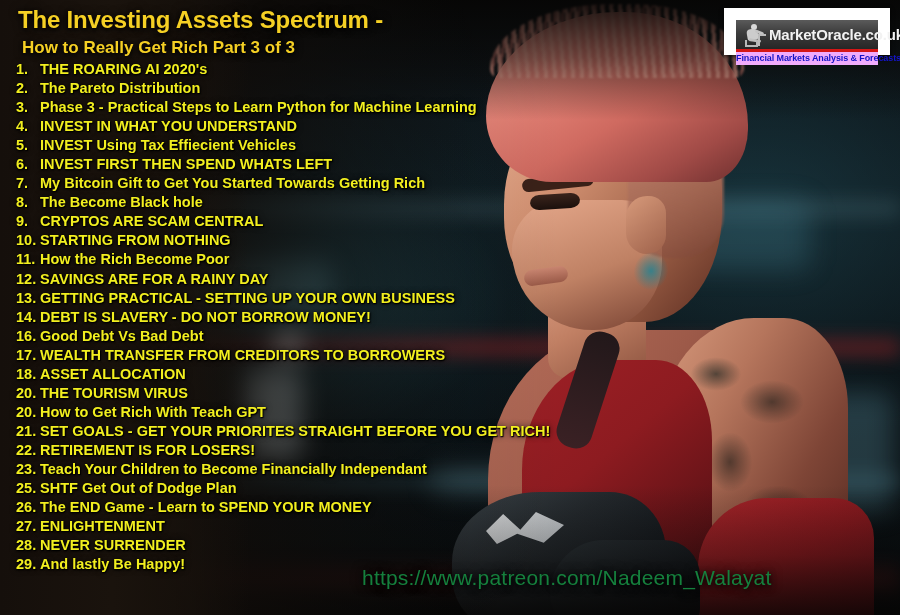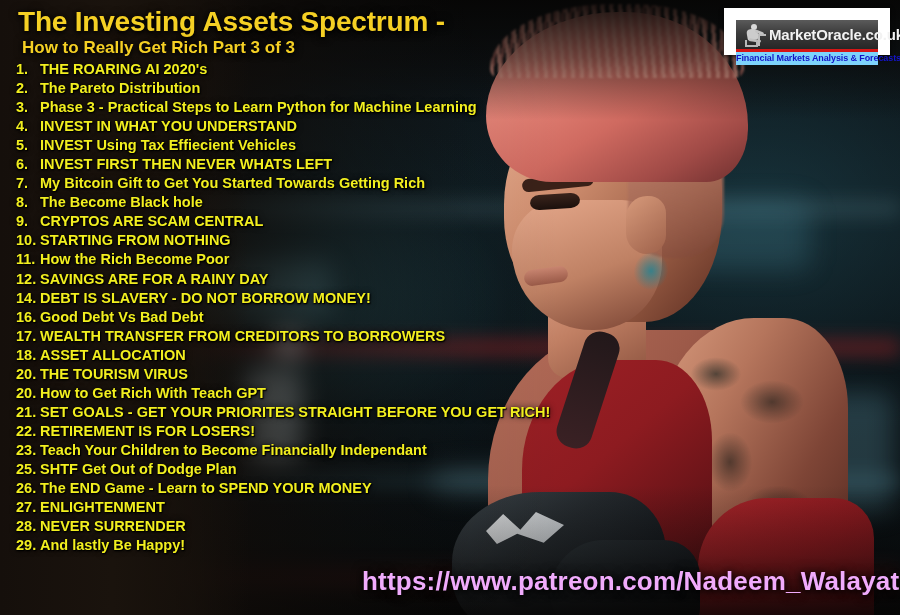--- a/index.html
+++ b/index.html
@@ -170,21 +170,21 @@
   .left-wash {
     position:absolute; left:0; top:0; width:250px; height:615px;
     background:linear-gradient(90deg, #150f0b 0%, #1a130d 45%, rgba(26,19,13,0.55) 78%, rgba(26,19,13,0) 100%);
   }
 
   
   .content { position:absolute; inset:0; }
 
   .title {
     position:absolute; left:18px; top:6px;
-    font-size:28px; font-weight:bold; color:#f5d024;
+    font-size:24px; font-weight:bold; color:#f5d024;
     letter-spacing:-0.2px; white-space:nowrap;
     text-shadow:0 2px 4px rgba(0,0,0,0.95), 0 0 10px rgba(0,0,0,0.85);
   }
   .subtitle {
     position:absolute; left:22px; top:38px;
     font-size:17px; font-weight:bold; color:#f5d024;
     white-space:nowrap;
     text-shadow:0 2px 4px rgba(0,0,0,0.95), 0 0 8px rgba(0,0,0,0.85);
   }
 
@@ -194,21 +194,21 @@
   }
   ol.list li {
     font-size:14.5px; font-weight:bold; color:#f2ef1f;
     line-height:19.05px; white-space:nowrap;
     text-shadow:0 1px 2px rgba(0,0,0,0.98), 0 0 6px rgba(0,0,0,0.92), 1px 1px 1px rgba(0,0,0,0.9);
   }
   ol.list li .num { display:inline-block; min-width:24px; }
 
   .url {
     position:absolute; left:362px; top:566px;
-    font-size:26px; font-weight:bold; color:#f0abfc;
+    font-size:21px; font-weight:normal; color:#15803d;
     white-space:nowrap; letter-spacing:0.2px;
     text-shadow:0 2px 6px rgba(0,0,0,0.95), 0 0 12px rgba(0,0,0,0.8);
   }
 
   
   .logo {
     position:absolute; left:724px; top:8px; width:166px; height:47px;
     background:#ffffff; padding:12px;
     box-shadow:0 1px 4px rgba(0,0,0,0.8);
   }
@@ -225,21 +225,21 @@
   .logo-mark .fig-arm  { position:absolute; left:17px; top:10px; width:9px;  height:3px;  background:#c4c4c4; transform:rotate(22deg); border-radius:2px; }
   .logo-mark .fig-leg  { position:absolute; left:11px; top:18px; width:12px; height:3px;  background:#c0c0c0; transform:rotate(8deg); border-radius:2px; }
   .logo-mark .fig-stool{ position:absolute; left:7px;  top:19px; width:13px; height:7px;  border-left:2px solid #b8b8b8; border-right:2px solid #b8b8b8; border-bottom:2px solid #b8b8b8; }
   .logo-mark .fig-desk { position:absolute; left:20px; top:13px; width:8px;  height:12px; border-left:2px solid #bdbdbd; border-top:2px solid #bdbdbd; }
   .logo-name {
     font-size:15px; font-weight:bold; color:#f2f2f2;
     letter-spacing:-0.2px; white-space:nowrap; margin-left:1px;
   }
   .logo-rule { height:3px; background:#d51616; }
   .logo-tag {
-    height:13px; background:#7dd3fc; color:#1414c8;
+    height:13px; background:#f0abfc; color:#1414c8;
     font-size:9px; font-weight:bold; text-align:center;
     line-height:13px; white-space:nowrap; letter-spacing:-0.1px;
   }
 </style>
 </head>
 <body>
 
 <div id="poster">
 
   <div class="bg-layer bg-base"></div>
@@ -284,27 +284,28 @@
 
     <div class="title">The Investing Assets Spectrum -</div>
     <div class="subtitle">How to Really Get Rich Part 3 of 3</div>
 
     <ol class="list" id="contents-list">
         <li><span class="num">1.</span><span>THE ROARING AI 2020's</span></li>
         <li><span class="num">2.</span><span>The Pareto Distribution</span></li>
         <li><span class="num">3.</span><span>Phase 3 - Practical Steps to Learn Python for Machine Learning</span></li>
         <li><span class="num">4.</span><span>INVEST IN WHAT YOU UNDERSTAND</span></li>
         <li><span class="num">5.</span><span>INVEST Using Tax Effiecient Vehicles</span></li>
-        <li><span class="num">6.</span><span>INVEST FIRST THEN NEVER WHATS LEFT</span></li>
+        <li><span class="num">6.</span><span>INVEST FIRST THEN SPEND WHATS LEFT</span></li>
         <li><span class="num">7.</span><span>My Bitcoin Gift to Get You Started Towards Getting Rich</span></li>
         <li><span class="num">8.</span><span>The Become Black hole</span></li>
         <li><span class="num">9.</span><span>CRYPTOS ARE SCAM CENTRAL</span></li>
         <li><span class="num">10.</span><span>STARTING FROM NOTHING</span></li>
         <li><span class="num">11.</span><span>How the Rich Become Poor</span></li>
         <li><span class="num">12.</span><span>SAVINGS ARE FOR A RAINY DAY</span></li>
+        <li><span class="num">13.</span><span>GETTING PRACTICAL - SETTING UP YOUR OWN BUSINESS</span></li>
         <li><span class="num">14.</span><span>DEBT IS SLAVERY - DO NOT BORROW MONEY!</span></li>
         <li><span class="num">16.</span><span>Good Debt Vs Bad Debt</span></li>
         <li><span class="num">17.</span><span>WEALTH TRANSFER FROM CREDITORS TO BORROWERS</span></li>
         <li><span class="num">18.</span><span>ASSET ALLOCATION</span></li>
         <li><span class="num">20.</span><span>THE TOURISM VIRUS</span></li>
         <li><span class="num">20.</span><span>How to Get Rich With Teach GPT</span></li>
         <li><span class="num">21.</span><span>SET GOALS - GET YOUR PRIORITES STRAIGHT BEFORE YOU GET RICH!</span></li>
         <li><span class="num">22.</span><span>RETIREMENT IS FOR LOSERS!</span></li>
         <li><span class="num">23.</span><span>Teach Your Children to Become Financially Independant</span></li>
         <li><span class="num">25.</span><span>SHTF Get Out of Dodge Plan</span></li>

